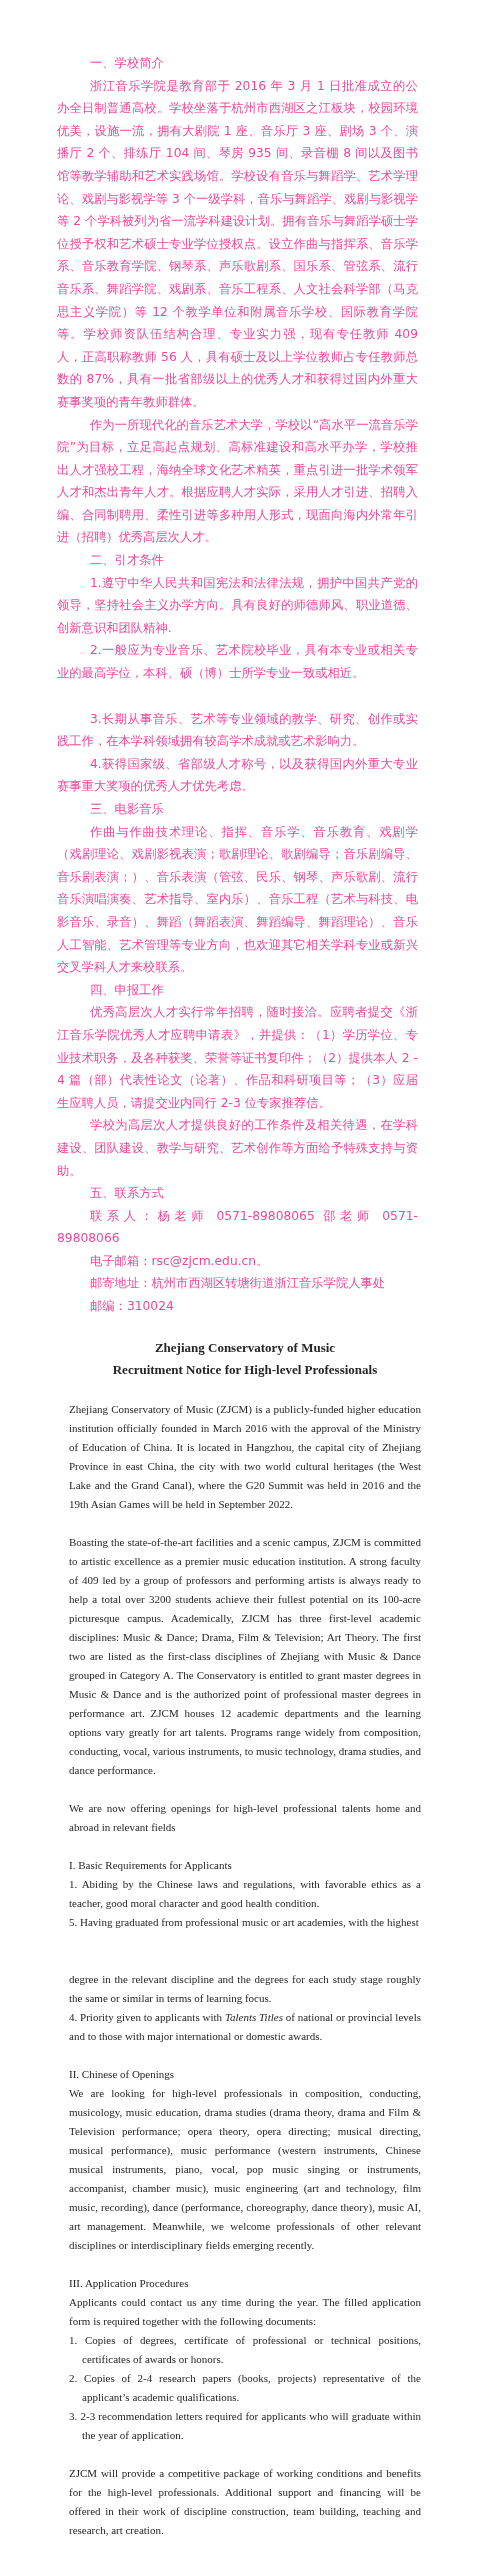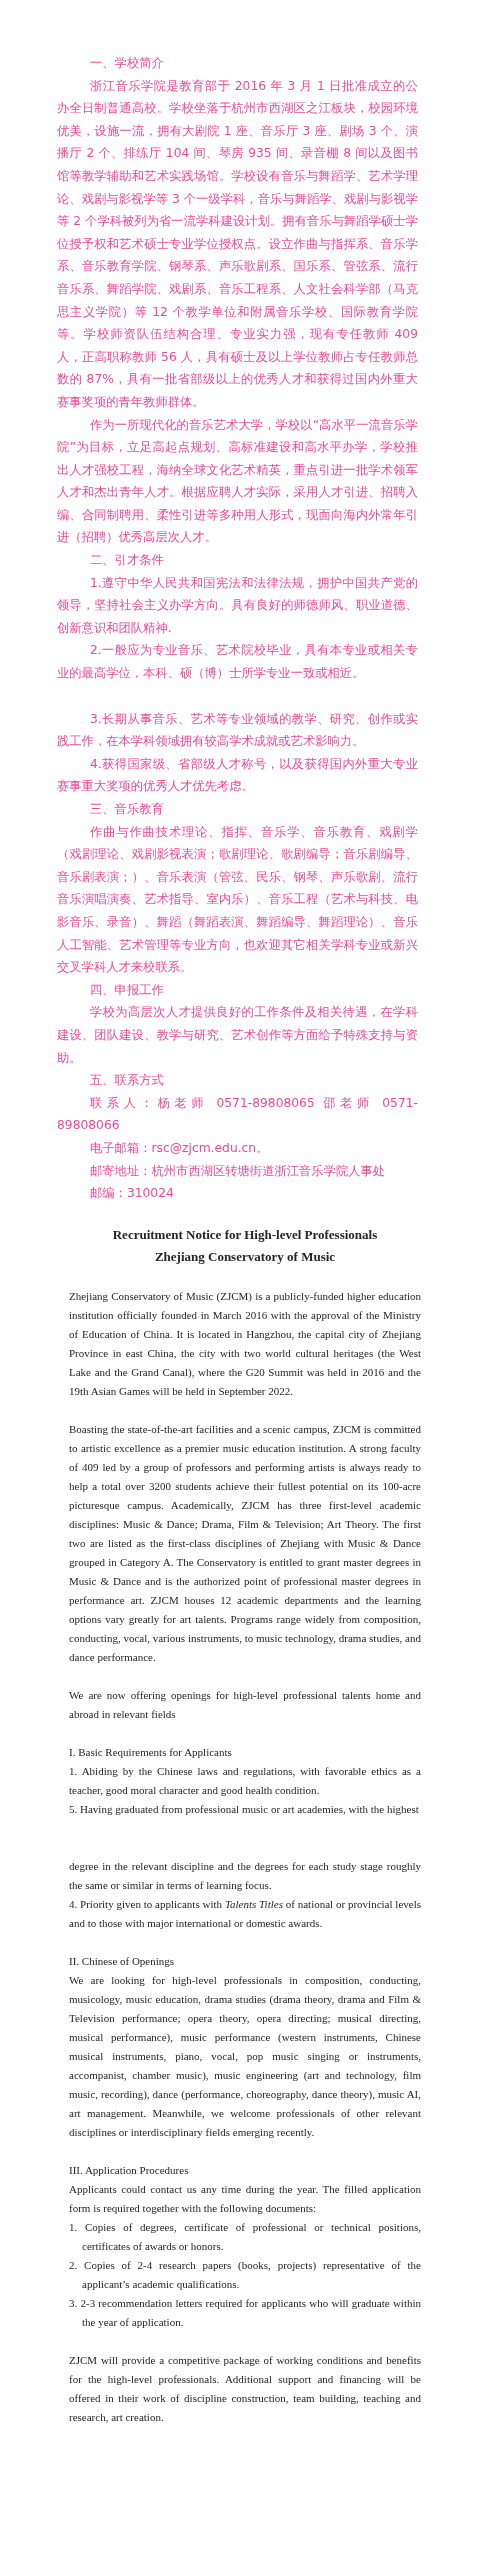--- a/index.html
+++ b/index.html
@@ -74,35 +74,36 @@
   <div class="cn">
     <p class="cn-heading">一、学校简介</p>
     <p>浙江音乐学院是教育部于 2016 年 3 月 1 日批准成立的公办全日制普通高校。学校坐落于杭州市西湖区之江板块，校园环境优美，设施一流，拥有大剧院 1 座、音乐厅 3 座、剧场 3 个、演播厅 2 个、排练厅 104 间、琴房 935 间、录音棚 8 间以及图书馆等教学辅助和艺术实践场馆。学校设有音乐与舞蹈学、艺术学理论、戏剧与影视学等 3 个一级学科，音乐与舞蹈学、戏剧与影视学等 2 个学科被列为省一流学科建设计划。拥有音乐与舞蹈学硕士学位授予权和艺术硕士专业学位授权点。设立作曲与指挥系、音乐学系、音乐教育学院、钢琴系、声乐歌剧系、国乐系、管弦系、流行音乐系、舞蹈学院、戏剧系、音乐工程系、人文社会科学部（马克思主义学院）等 12 个教学单位和附属音乐学校、国际教育学院等。学校师资队伍结构合理、专业实力强，现有专任教师 409 人，正高职称教师 56 人，具有硕士及以上学位教师占专任教师总数的 87%，具有一批省部级以上的优秀人才和获得过国内外重大赛事奖项的青年教师群体。</p>
     <p>作为一所现代化的音乐艺术大学，学校以“高水平一流音乐学院”为目标，立足高起点规划、高标准建设和高水平办学，学校推出人才强校工程，海纳全球文化艺术精英，重点引进一批学术领军人才和杰出青年人才。根据应聘人才实际，采用人才引进、招聘入编、合同制聘用、柔性引进等多种用人形式，现面向海内外常年引进（招聘）优秀高层次人才。</p>
     <p class="cn-heading">二、引才条件</p>
     <p>1.遵守中华人民共和国宪法和法律法规，拥护中国共产党的领导，坚持社会主义办学方向。具有良好的师德师风、职业道德、创新意识和团队精神.</p>
     <p>2.一般应为专业音乐、艺术院校毕业，具有本专业或相关专业的最高学位，本科、硕（博）士所学专业一致或相近。</p>
     <div class="gap-cn spacer"></div>
     <p>3.长期从事音乐、艺术等专业领域的教学、研究、创作或实践工作，在本学科领域拥有较高学术成就或艺术影响力。</p>
     <p>4.获得国家级、省部级人才称号，以及获得国内外重大专业赛事重大奖项的优秀人才优先考虑。</p>
-    <p class="cn-heading">三、音乐教育</p>
+    <p class="cn-heading">三、电影音乐</p>
     <p>作曲与作曲技术理论、指挥、音乐学、音乐教育、戏剧学（戏剧理论、戏剧影视表演；歌剧理论、歌剧编导；音乐剧编导、音乐剧表演；）、音乐表演（管弦、民乐、钢琴、声乐歌剧、流行音乐演唱演奏、艺术指导、室内乐）、音乐工程（艺术与科技、电影音乐、录音）、舞蹈（舞蹈表演、舞蹈编导、舞蹈理论）、音乐人工智能、艺术管理等专业方向，也欢迎其它相关学科专业或新兴交叉学科人才来校联系。</p>
     <p class="cn-heading">四、申报工作</p>
+    <p>优秀高层次人才实行常年招聘，随时接洽。应聘者提交《浙江音乐学院优秀人才应聘申请表》，并提供：（1）学历学位、专业技术职务，及各种获奖、荣誉等证书复印件；（2）提供本人 2 - 4 篇（部）代表性论文（论著）、作品和科研项目等；（3）应届生应聘人员，请提交业内同行 2-3 位专家推荐信。</p>
     <p>学校为高层次人才提供良好的工作条件及相关待遇，在学科建设、团队建设、教学与研究、艺术创作等方面给予特殊支持与资助。</p>
     <p class="cn-heading">五、联系方式</p>
     <p>联系人：杨老师 0571-89808065 邵老师 0571-89808066</p>
     <p>电子邮箱：rsc@zjcm.edu.cn。</p>
     <p>邮寄地址：杭州市西湖区转塘街道浙江音乐学院人事处</p>
     <p>邮编：310024</p>
   </div>
 
   <div class="en">
     <div class="en-title">
+      <div>Zhejiang Conservatory of Music</div>
       <div>Recruitment Notice for High-level Professionals</div>
-      <div>Zhejiang Conservatory of Music</div>
     </div>
 
     <p>Zhejiang Conservatory of Music (ZJCM) is a publicly-funded higher education institution officially founded in March 2016 with the approval of the Ministry of Education of China. It is located in Hangzhou, the capital city of Zhejiang Province in east China, the city with two world cultural heritages (the West Lake and the Grand Canal), where the G20 Summit was held in 2016 and the 19th Asian Games will be held in September 2022.</p>
     <div class="gap-en spacer"></div>
     <p>Boasting the state-of-the-art facilities and a scenic campus, ZJCM is committed to artistic excellence as a premier music education institution. A strong faculty of 409 led by a group of professors and performing artists is always ready to help a total over 3200 students achieve their fullest potential on its 100-acre picturesque campus. Academically, ZJCM has three first-level academic disciplines: Music &amp; Dance; Drama, Film &amp; Television; Art Theory. The first two are listed as the first-class disciplines of Zhejiang with Music &amp; Dance grouped in Category A. The Conservatory is entitled to grant master degrees in Music &amp; Dance and is the authorized point of professional master degrees in performance art. ZJCM houses 12 academic departments and the learning options vary greatly for art talents. Programs range widely from composition, conducting, vocal, various instruments, to music technology, drama studies, and dance performance.</p>
     <div class="gap-en spacer"></div>
     <p>We are now offering openings for high-level professional talents home and abroad in relevant fields</p>
     <div class="gap-en spacer"></div>
 
     <p class="en-heading">I. Basic Requirements for Applicants</p>

